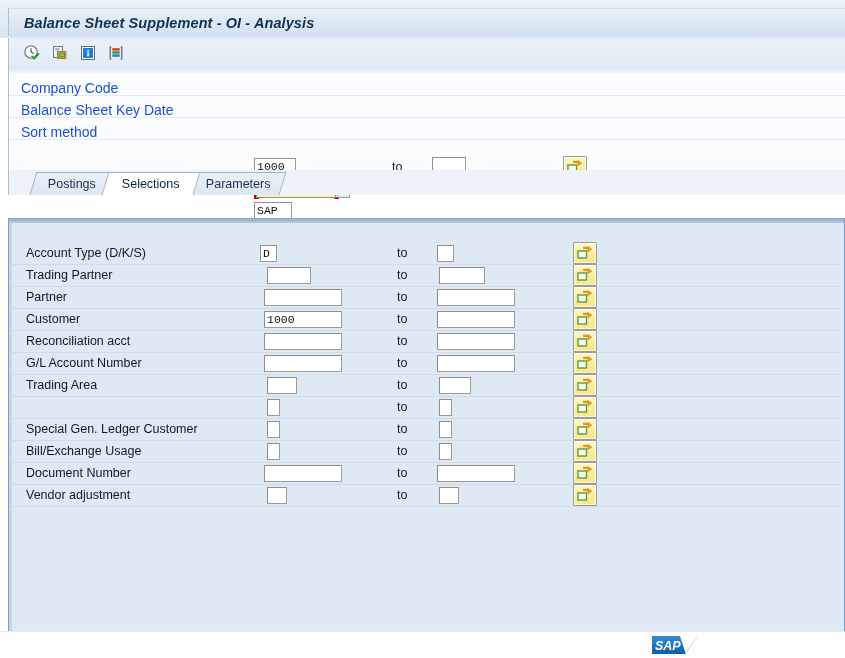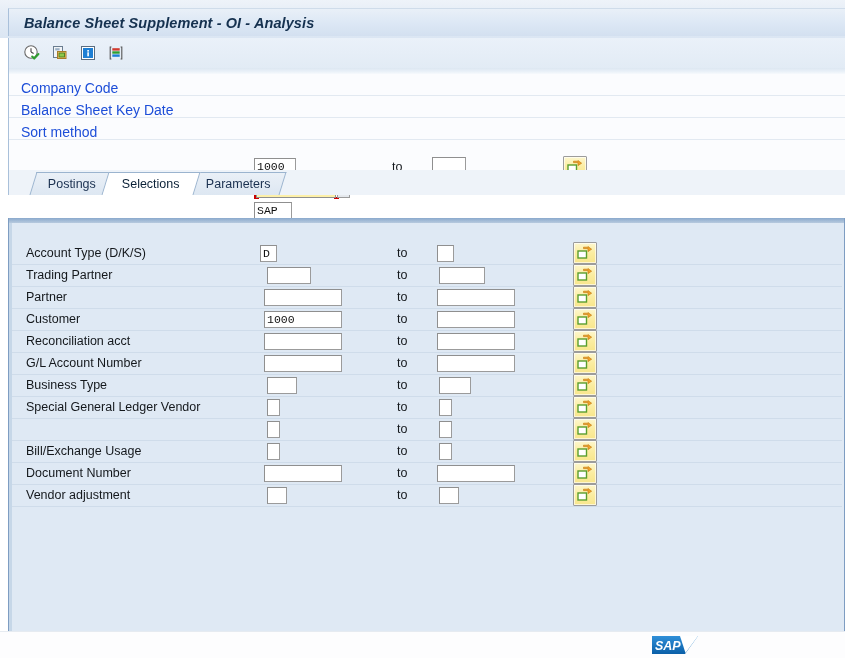--- a/index.html
+++ b/index.html
@@ -441,46 +441,46 @@
         <input class="fin" style="left: 425px; top: 2px; width: 78px;" value="">
         <button class="msbtn" style="left:561px; top:-1px;">
           <svg width="16" height="14" viewBox="0 0 16 14">
             <rect x="1" y="5" width="8.5" height="7" fill="#ffffff" stroke="#5a9e2e" stroke-width="1.4"></rect>
             <path d="M6.5 1.2 L6.5 2.6 L11 2.6 L11 5.6 L14.6 3.2 L11 0.6 L11 1.2 Z" fill="#f2a32b" stroke="#c67d12" stroke-width="0.7" stroke-linejoin="round"></path>
           </svg>
         </button>
       </div>
 
       <div class="srow" style="top:152px;">
-        <span class="lbl">Business Type</span>
+        <span class="lbl">Trading Area</span>
         <input class="fin" style="left: 255px; top: 2px; width: 30px;" value="">
         <span class="tolab" style="left:385px; top:3px;">to</span>
         <input class="fin" style="left: 427px; top: 2px; width: 32px;" value="">
         <button class="msbtn" style="left:561px; top:-1px;">
           <svg width="16" height="14" viewBox="0 0 16 14">
             <rect x="1" y="5" width="8.5" height="7" fill="#ffffff" stroke="#5a9e2e" stroke-width="1.4"></rect>
             <path d="M6.5 1.2 L6.5 2.6 L11 2.6 L11 5.6 L14.6 3.2 L11 0.6 L11 1.2 Z" fill="#f2a32b" stroke="#c67d12" stroke-width="0.7" stroke-linejoin="round"></path>
           </svg>
         </button>
       </div>
 
       <div class="srow" style="top:174px;">
-        <span class="lbl">Special General Ledger Vendor</span>
         <input class="fin" style="left: 255px; top: 2px; width: 13px;" value="">
         <span class="tolab" style="left:385px; top:3px;">to</span>
         <input class="fin" style="left: 427px; top: 2px; width: 13px;" value="">
         <button class="msbtn" style="left:561px; top:-1px;">
           <svg width="16" height="14" viewBox="0 0 16 14">
             <rect x="1" y="5" width="8.5" height="7" fill="#ffffff" stroke="#5a9e2e" stroke-width="1.4"></rect>
             <path d="M6.5 1.2 L6.5 2.6 L11 2.6 L11 5.6 L14.6 3.2 L11 0.6 L11 1.2 Z" fill="#f2a32b" stroke="#c67d12" stroke-width="0.7" stroke-linejoin="round"></path>
           </svg>
         </button>
       </div>
 
       <div class="srow" style="top:196px;">
+        <span class="lbl">Special Gen. Ledger Customer</span>
         <input class="fin" style="left: 255px; top: 2px; width: 13px;" value="">
         <span class="tolab" style="left:385px; top:3px;">to</span>
         <input class="fin" style="left: 427px; top: 2px; width: 13px;" value="">
         <button class="msbtn" style="left:561px; top:-1px;">
           <svg width="16" height="14" viewBox="0 0 16 14">
             <rect x="1" y="5" width="8.5" height="7" fill="#ffffff" stroke="#5a9e2e" stroke-width="1.4"></rect>
             <path d="M6.5 1.2 L6.5 2.6 L11 2.6 L11 5.6 L14.6 3.2 L11 0.6 L11 1.2 Z" fill="#f2a32b" stroke="#c67d12" stroke-width="0.7" stroke-linejoin="round"></path>
           </svg>
         </button>
       </div>

